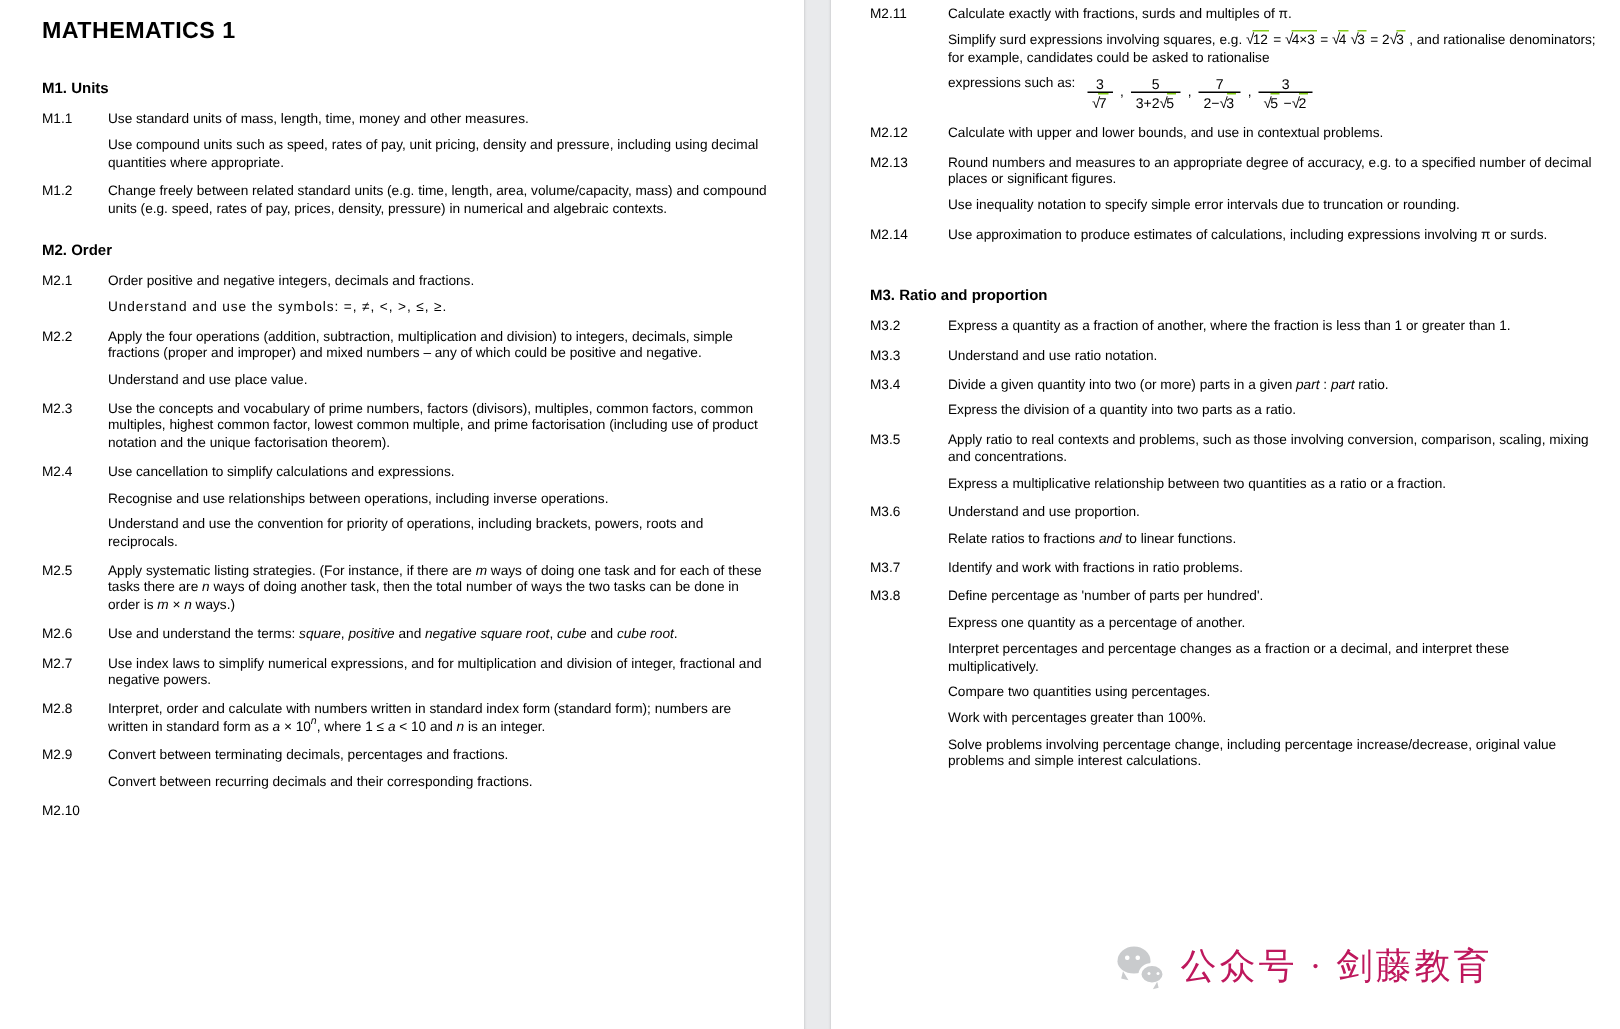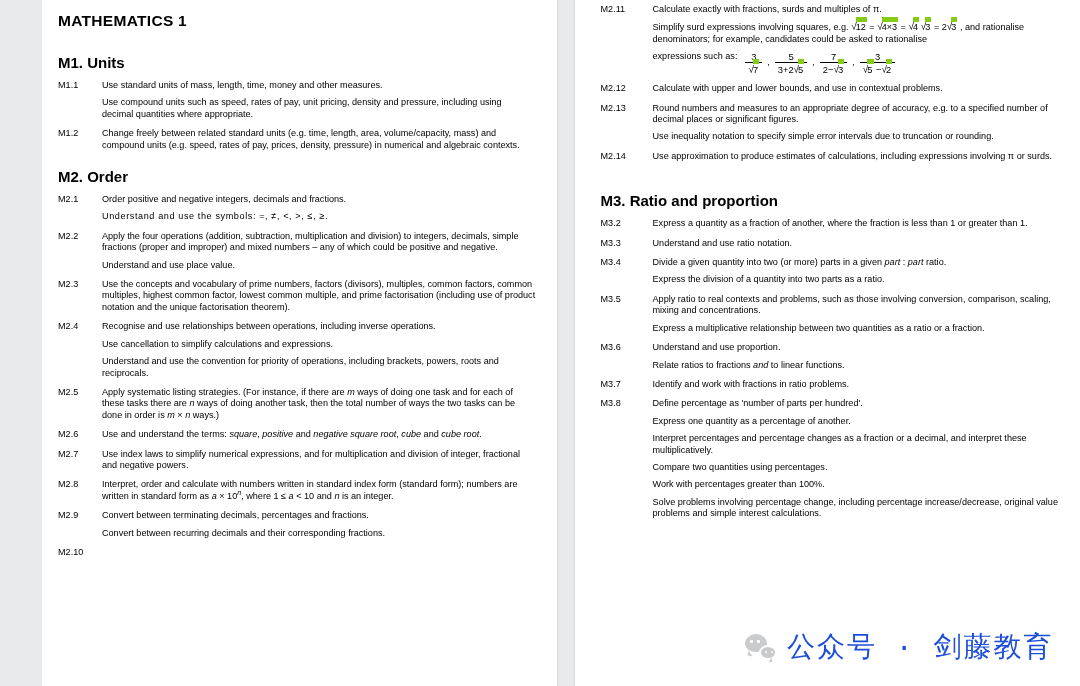--- a/index.html
+++ b/index.html
@@ -16,33 +16,33 @@
     background: #e9eaec;
     display: flex;
     align-items: stretch;
   }
   .page {
     background: #ffffff;
     height: 686px;
     overflow: hidden;
     position: relative;
   }
-  .page-left  { width: 536px; padding: 10px 22px 0 8px; margin-left: 42px; }
+  .page-left  { width: 536px; padding: 10px 22px 0 20px; }
   .gutter     { width: 18px; background: #e9eaec; box-shadow: inset 2px 0 2px -2px rgba(0,0,0,.22), inset -2px 0 2px -2px rgba(0,0,0,.22); }
   .page-right { width: 526px; padding: 4px 14px 0 12px; }
 
   .doc-title {
     font-size: 15.5px;
     font-weight: bold;
     color: #000;
     letter-spacing: .3px;
     margin: 2px 0 24px 8px;
   }
   .section-head {
-    font-size: 15px;
+    font-size: 10px;
     font-weight: bold;
     color: #000;
     margin: 0 0 9px 8px;
   }
   .section { margin-bottom: 17px; }
   .section.tight { margin-bottom: 13px; }
 
   .item {
     display: flex;
     align-items: flex-start;
@@ -79,37 +79,37 @@
     vertical-align: middle;
     margin: 0 2px;
     font-size: 9.4px;
     line-height: 11px;
   }
   .frac .num { padding: 0 3px 0px 3px; }
   .frac .den { padding: 1px 3px 0 3px; border-top: 1px solid #000; }
   .comma { margin: 6px 3px 0 3px; font-size: 9.1px; }
   .radical { white-space: nowrap; }
   .radical .rad { font-size: 10px; }
-  .radical .rnd { border-top: 5px solid #84cc16; padding: 0 1px 0 0; margin-left: -1px; }
+  .radical .rnd { border-top: 1px solid #84cc16; padding: 0 1px 0 0; margin-left: -1px; }
 
   
   .watermark {
     position: absolute;
     left: 745px; top: 628px;
     display: flex;
     align-items: center;
     gap: 10px;
     color: #c9cbcd;
     user-select: none;
   }
   .watermark .wm-text {
-    font-size: 28px;
+    font-size: 24px;
     letter-spacing: 2px;
-    color: #1d4ed8;
-    font-family: Liberation Mono, monospace;
+    color: #be185d;
+    font-family: Liberation Serif, serif;
   }
   .wechat-icon { width: 32px; height: 26px; position: relative; flex: 0 0 32px; }
   .wechat-icon .b1 {
     position: absolute; left: 0; top: 0; width: 22px; height: 18px;
     background: #c9cbcd; border-radius: 50% 50% 50% 50%/55% 55% 45% 45%;
   }
   .wechat-icon .b1:after {
     content: ""; position: absolute; left: 3px; bottom: -4px;
     border-left: 5px solid #c9cbcd; border-top: 5px solid transparent;
     border-bottom: 0; transform: rotate(14deg);
@@ -179,22 +179,22 @@
       <div class="item">
         <div class="item-code">M2.3</div>
         <div class="item-body">
           <p class="para">Use the concepts and vocabulary of prime numbers, factors (divisors), multiples, common factors, common multiples, highest common factor, lowest common multiple, and prime factorisation (including use of product notation and the unique factorisation theorem).</p>
         </div>
       </div>
 
       <div class="item">
         <div class="item-code">M2.4</div>
         <div class="item-body">
+          <p class="para">Use cancellation to simplify calculations and expressions.</p>
           <p class="para">Recognise and use relationships between operations, including inverse operations.</p>
-          <p class="para">Use cancellation to simplify calculations and expressions.</p>
           <p class="para">Understand and use the convention for priority of operations, including brackets, powers, roots and reciprocals.</p>
         </div>
       </div>
 
       <div class="item">
         <div class="item-code">M2.5</div>
         <div class="item-body">
           <p class="para" id="p-m25">Apply systematic listing strategies. (For instance, if there are <i>m</i> ways of doing one task and for each of these tasks there are <i>n</i> ways of doing another task, then the total number of ways the two tasks can be done in order is <i>m</i> × <i>n</i> ways.)</p>
         </div>
       </div>

